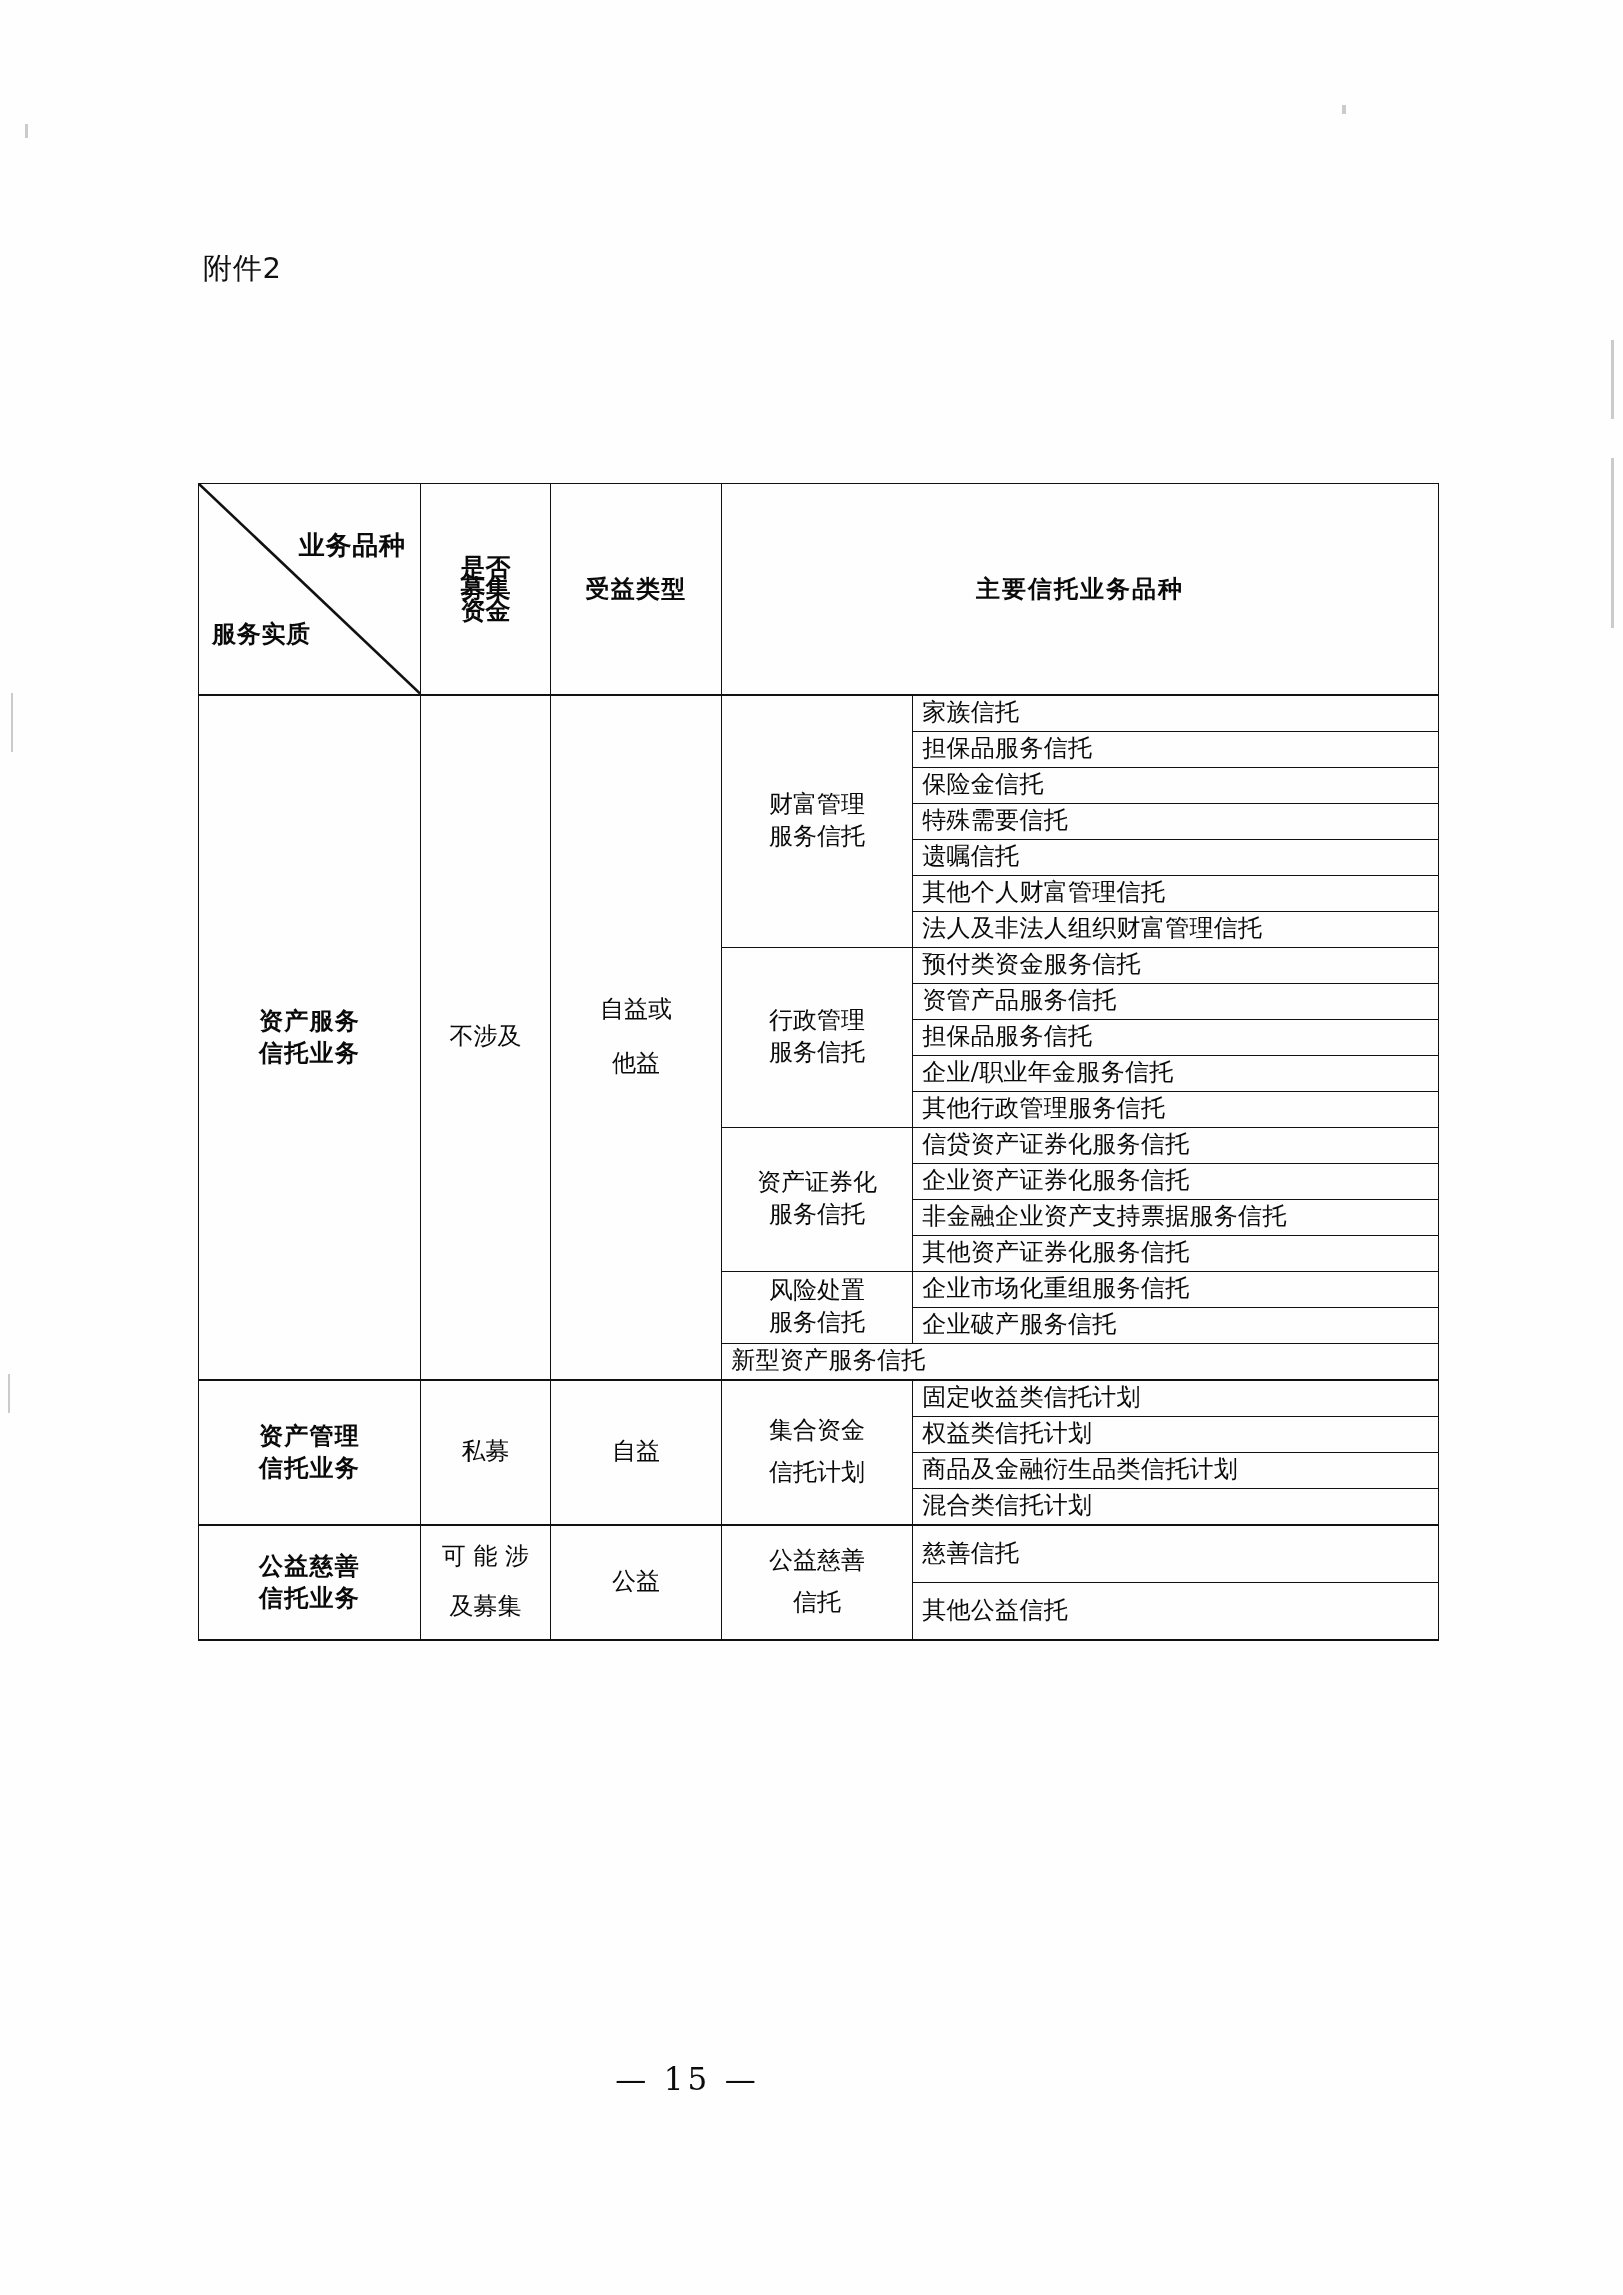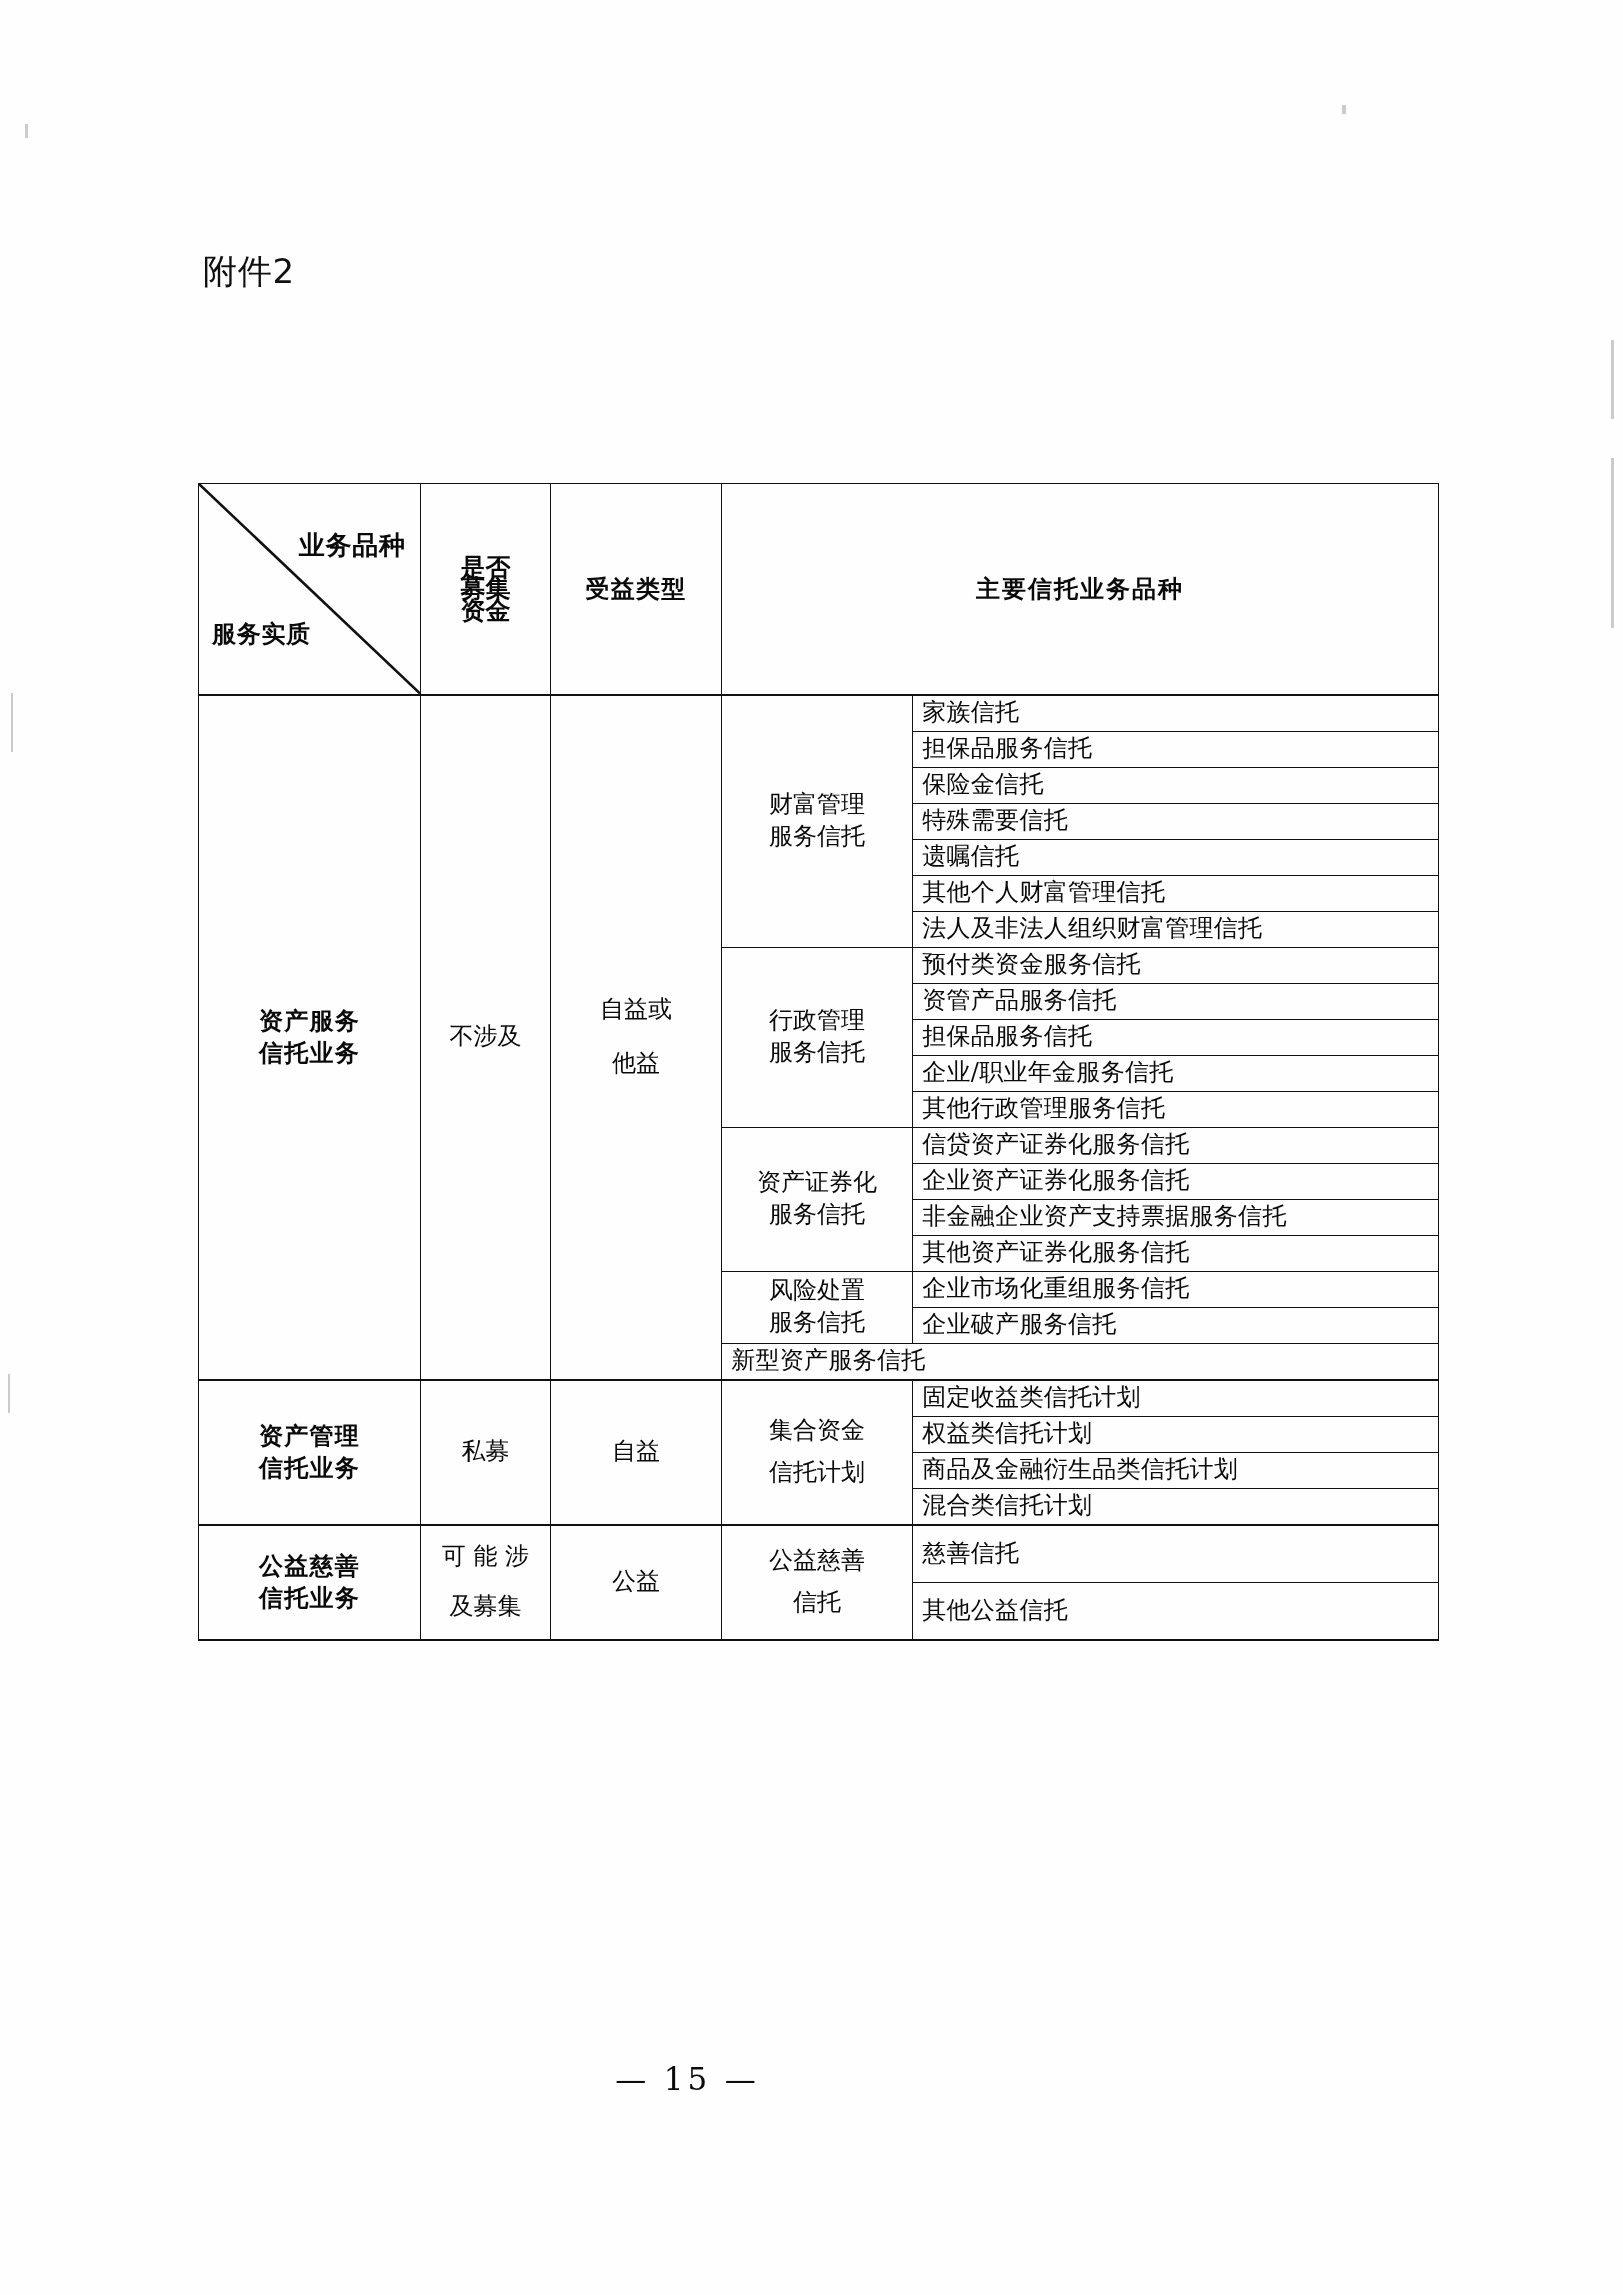--- a/index.html
+++ b/index.html
@@ -22,21 +22,21 @@
   
   .speck {
     position: absolute;
     background: #b9b9b9;
     opacity: .75;
   }
   .attachment-label {
     position: absolute;
     left: 203px;
     top: 249px;
-    font-size: 34px;
+    font-size: 29px;
     letter-spacing: 0.7px;
     font-family: "DejaVu Sans", "Liberation Sans", sans-serif;
     font-weight: 500;
     color: #101010;
   }
   .doc-title {
     position: absolute;
     left: 0;
     top: 315px;
     width: 1623px;

